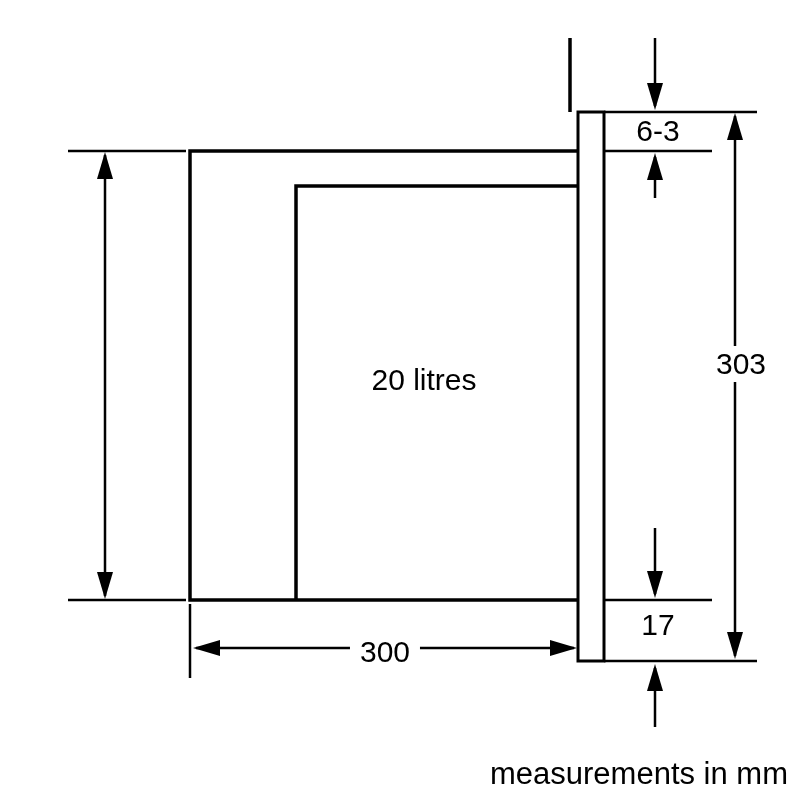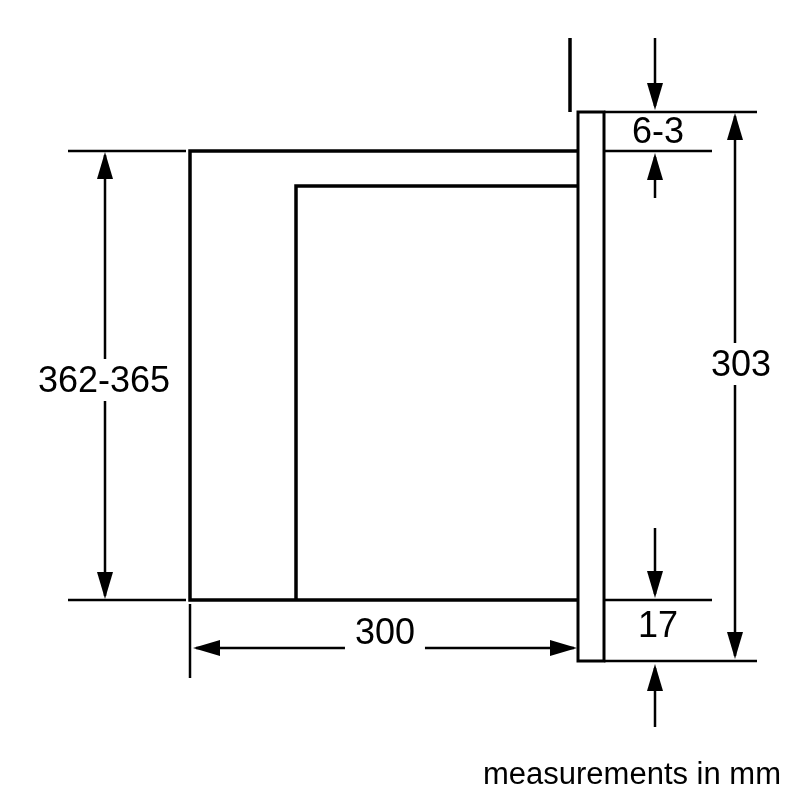--- a/index.html
+++ b/index.html
@@ -37,32 +37,32 @@
     fill: none;
   }
   .arrowhead {
     fill: #000000;
     stroke: none;
   }
   .label {
     position: absolute;
     transform: translate(-50%, -50%);
     background: #ffffff;
-    font-size: 36px;
+    font-size: 30px;
     line-height: 1;
     padding: 3px 5px;
     white-space: nowrap;
     text-align: center;
   }
   .label--free {
     background: transparent;
   }
   .units-note {
     position: absolute;
-    right: 19px;
+    right: 12px;
     top: 758px;
     font-size: 31px;
     line-height: 1;
     white-space: nowrap;
   }
 </style>
 </head>
 <body>
 
 <div class="canvas">
@@ -119,26 +119,26 @@
 
     <g>
       <line class="dim" x1="190" y1="604" x2="190" y2="678"></line>
       <line class="dim" x1="196" y1="648" x2="574" y2="648"></line>
       <polygon class="arrowhead" points="193,648 220,640 220,656"></polygon>
       <polygon class="arrowhead" points="577,648 550,640 550,656"></polygon>
     </g>
 
   </svg>
 
-  <div class="label" style="left:104px; top:380px;">362-365</div>
 
+  <div class="label label--free" style="left:424px; top:380px;">20 litres</div>
 
   <div class="label label--free" style="left:658px; top:131px; padding:0 2px;">6-3</div>
 
   <div class="label" style="left:741px; top:364px;">303</div>
 
   <div class="label label--free" style="left:658px; top:625px; padding:0 2px;">17</div>
 
-  <div class="label" style="left:385px; top:632px; padding:3px 10px;">300</div>
+  <div class="label" style="left:385px; top:652px; padding:3px 10px;">300</div>
 
   <div class="units-note">measurements in mm</div>
 
 </div>
 
 </body></html>

